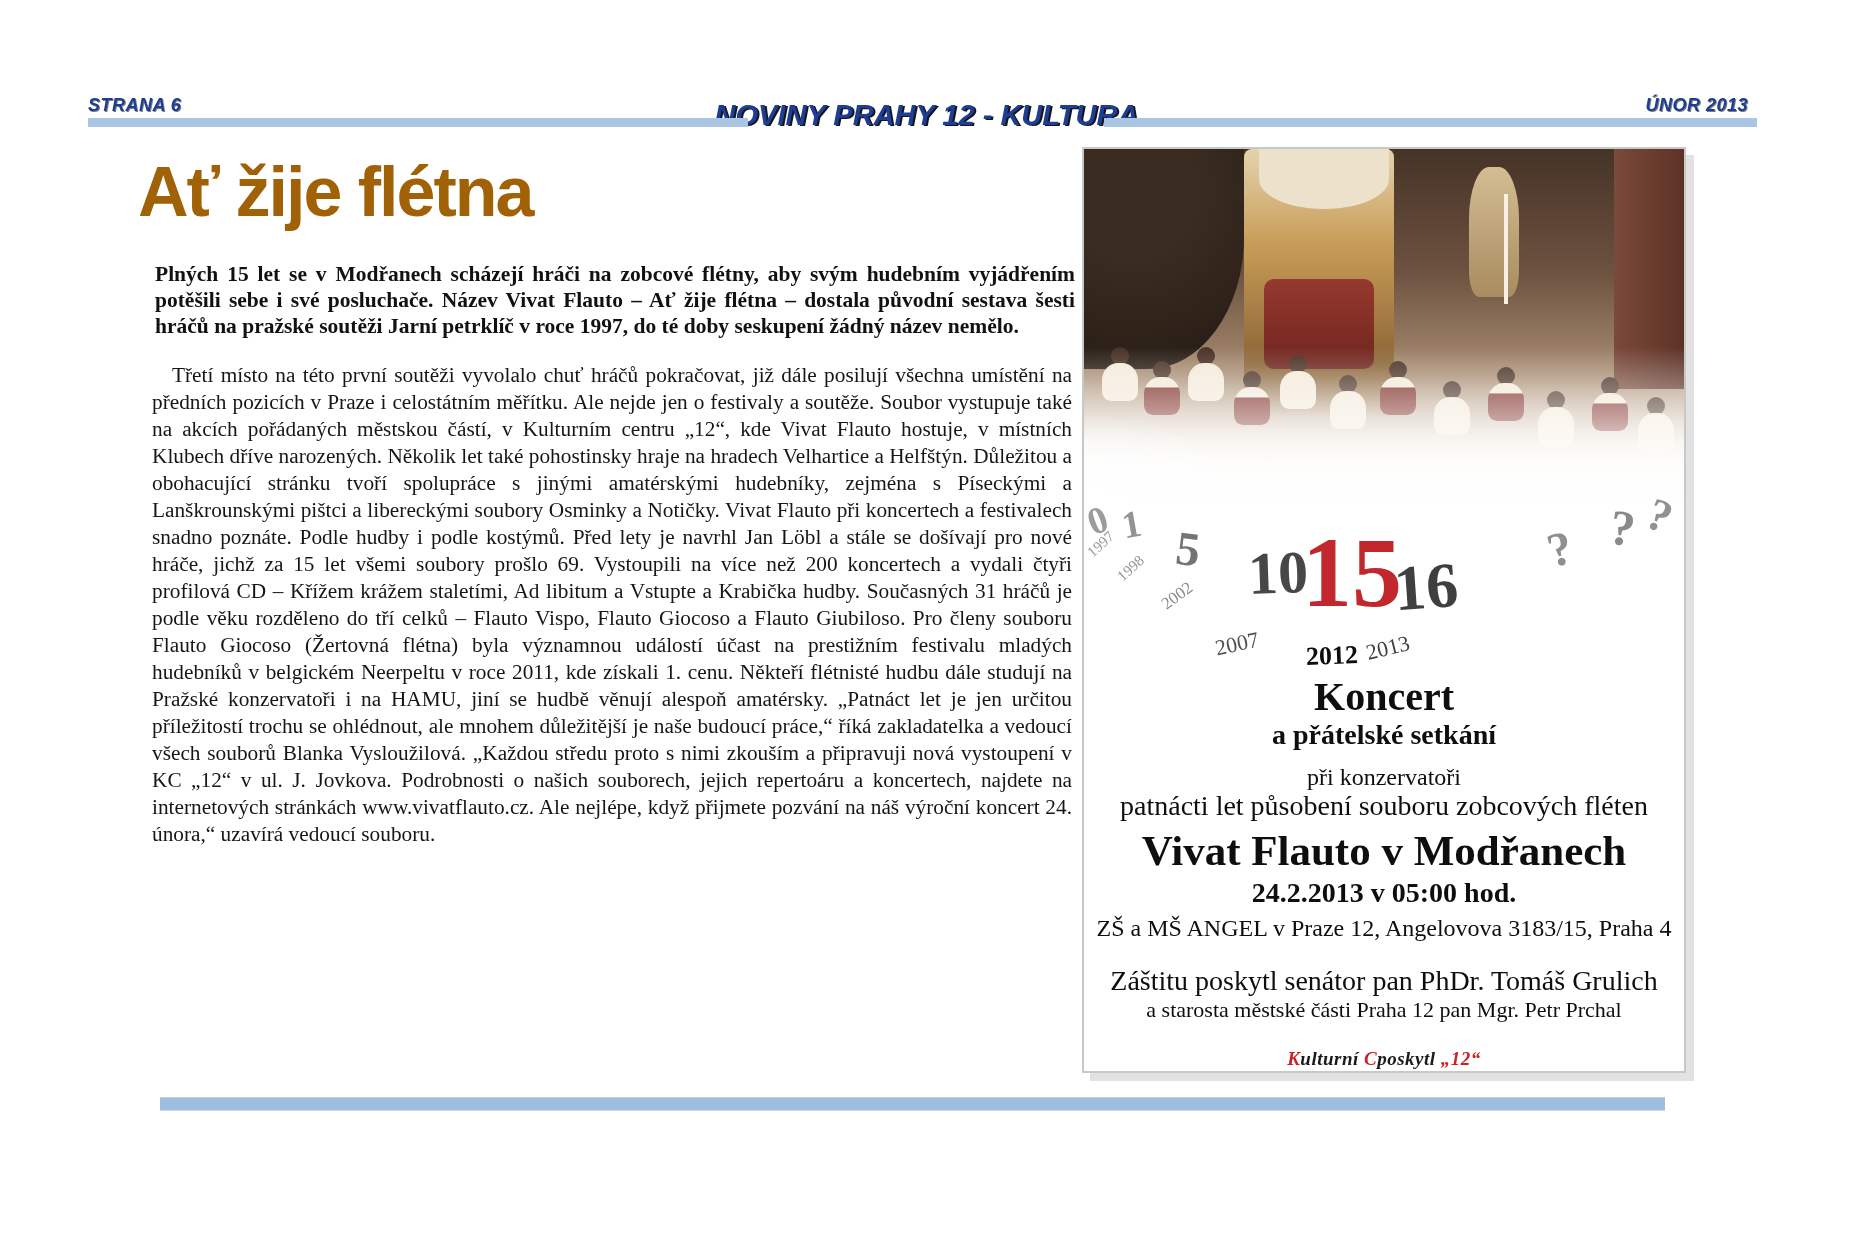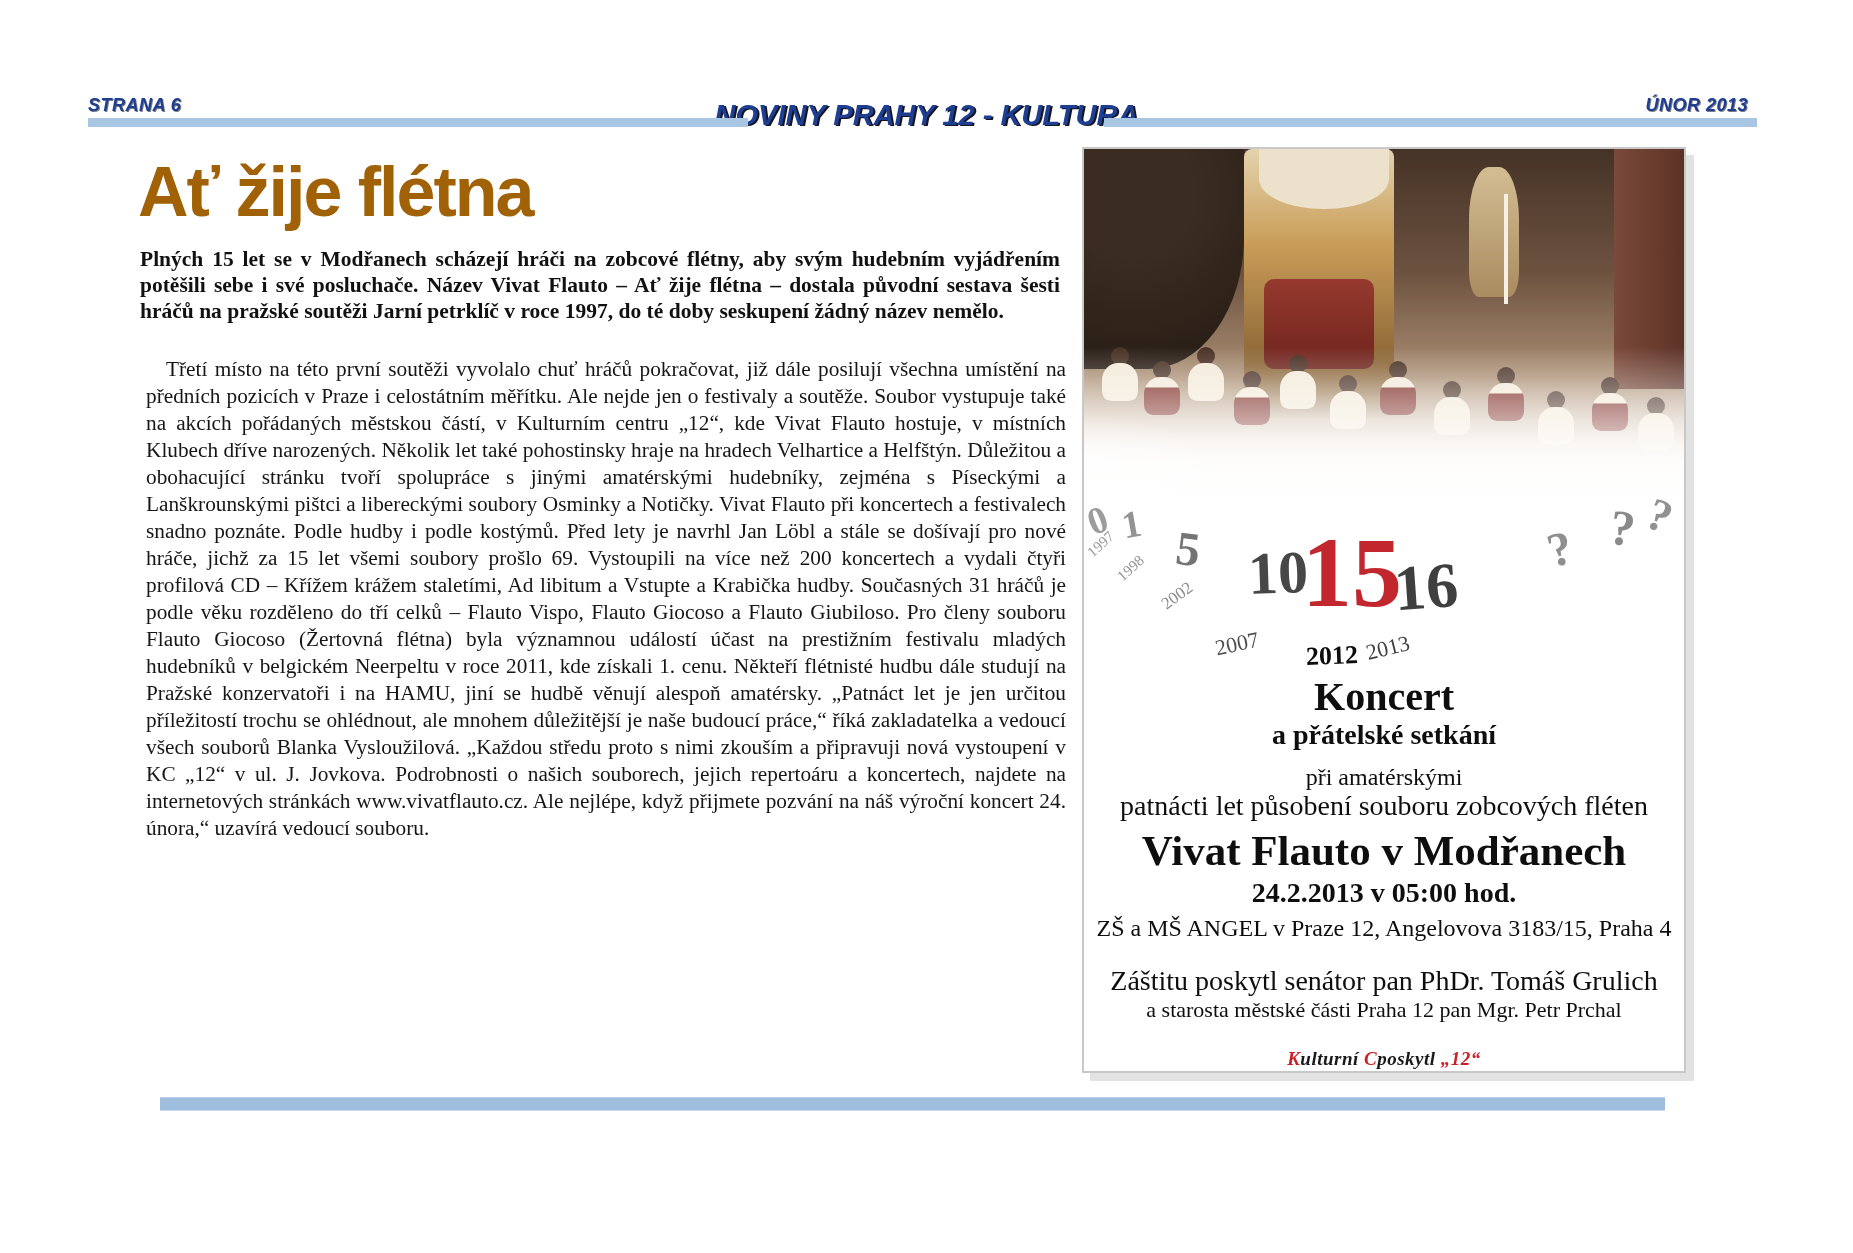--- a/index.html
+++ b/index.html
@@ -16,23 +16,23 @@
              font-family:"Liberation Sans",sans-serif;font-style:italic;font-weight:bold;
              font-size:29px;color:#1d3e92;text-shadow:2px 1px 0 #15151f;white-space:nowrap;}
   .hdr-rule{position:absolute;top:118px;height:9px;background:#a9c6e2;}
   .rule-left{left:88px;width:660px;}
   .rule-right{left:1104px;width:653px;}
 
   
   .headline{position:absolute;left:138px;top:152px;margin:0;
             font-family:"Liberation Sans",sans-serif;font-weight:bold;
             font-size:70px;letter-spacing:-2px;color:#a16207;}
-  .lead{position:absolute;left:140px;top:246px;width:920px;margin:0;
+  .lead{position:absolute;left:140px;top:246px;width:920px;margin:15px;
         font-weight:bold;font-size:21.5px;line-height:26px;text-align:justify;color:#111;}
-  .bodytext{position:absolute;left:140px;top:350px;width:920px;margin:6px;
+  .bodytext{position:absolute;left:140px;top:350px;width:920px;margin:12px;
         font-size:21.3px;line-height:27px;text-align:justify;text-indent:20px;color:#161616;}
 
   
   .poster{position:absolute;left:1082px;top:147px;width:600px;height:922px;
           background:#fff;border:2px solid #c8c8c8;box-shadow:8px 8px 0 #e2e2e2;}
   .photo{position:absolute;left:0;top:0;width:600px;height:412px;overflow:hidden;
          background:linear-gradient(to bottom,#453327 0%,#6d5240 30%,#a98d72 55%,#e9ded2 72%,#ffffff 88%);}
   .ph{position:absolute;}
   .ph-organ{left:0;top:0;width:160px;height:220px;border-radius:0 0 60% 0;
             background:radial-gradient(circle at 30% 20%,#3a2c21 30%,#241a13 100%);}
@@ -152,21 +152,21 @@
       <span class="tl tl-n16">16</span>
       <span class="tl tl-y2013">2013</span>
       <span class="tl tl-q1">?</span>
       <span class="tl tl-q2">?</span>
       <span class="tl tl-q3">?</span>
     </div>
 
     <div class="poster-text">
       <div class="pt-koncert">Koncert</div>
       <div class="pt-sub">a přátelské setkání</div>
-      <div class="pt-occ1">při amatérskými</div>
+      <div class="pt-occ1">při konzervatoři</div>
       <div class="pt-occ2">patnácti let působení souboru zobcových fléten</div>
       <div class="pt-name">Vivat Flauto v Modřanech</div>
       <div class="pt-dt">24.2.2013 v 05:00 hod.</div>
       <div class="pt-venue">ZŠ a MŠ ANGEL v Praze 12, Angelovova 3183/15, Praha 4</div>
       <div class="pt-pat1">Záštitu poskytl senátor pan PhDr. Tomáš Grulich</div>
       <div class="pt-pat2">a starosta městské části Praha 12 pan Mgr. Petr Prchal</div>
       <div class="pt-logo">
         <span class="red">K</span><span>ulturní </span><span class="red">C</span><span>poskytl</span><span class="red"> „12“</span>
       </div>
     </div>

